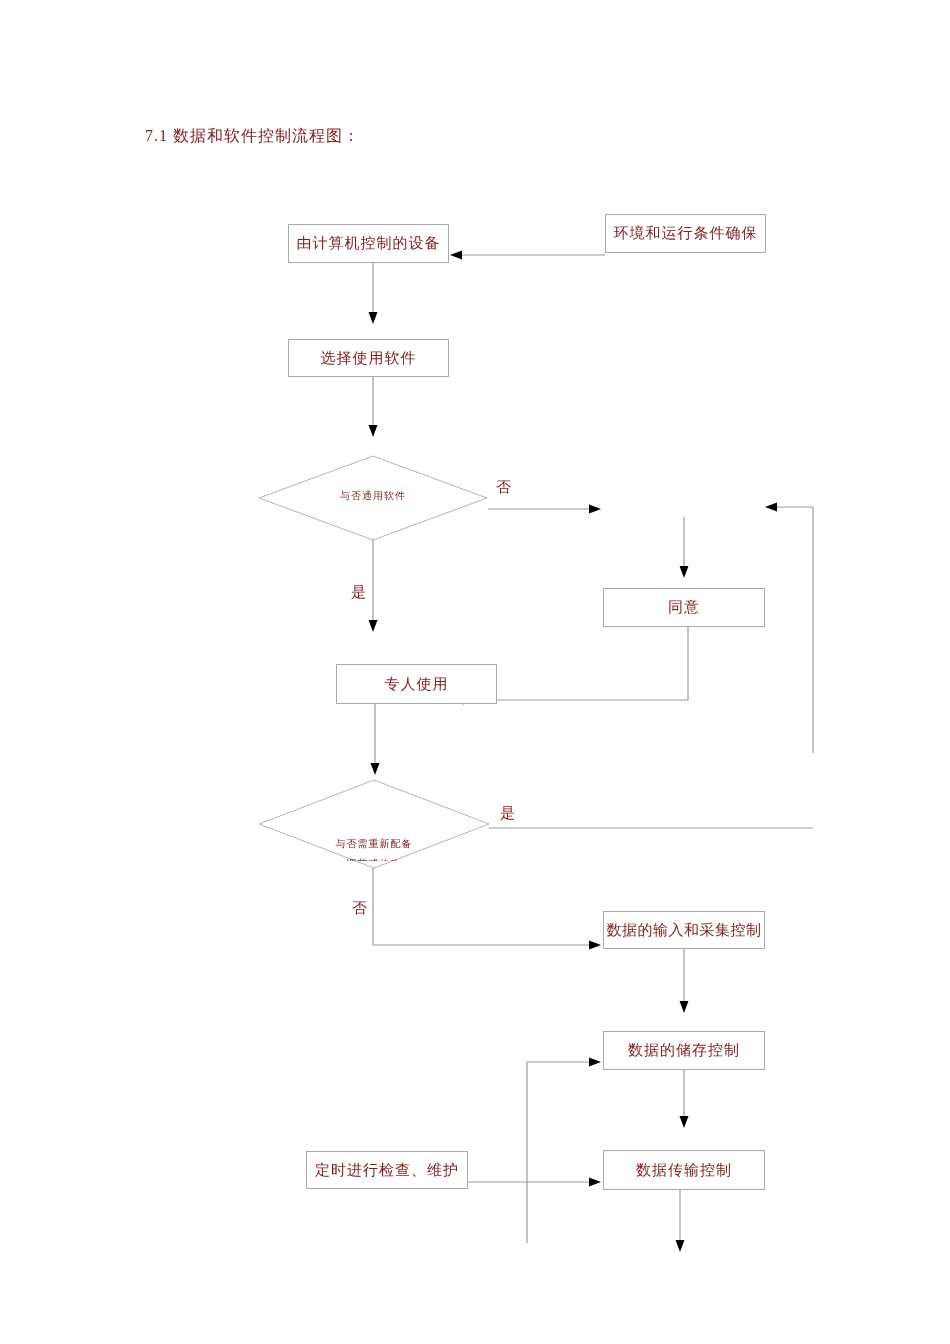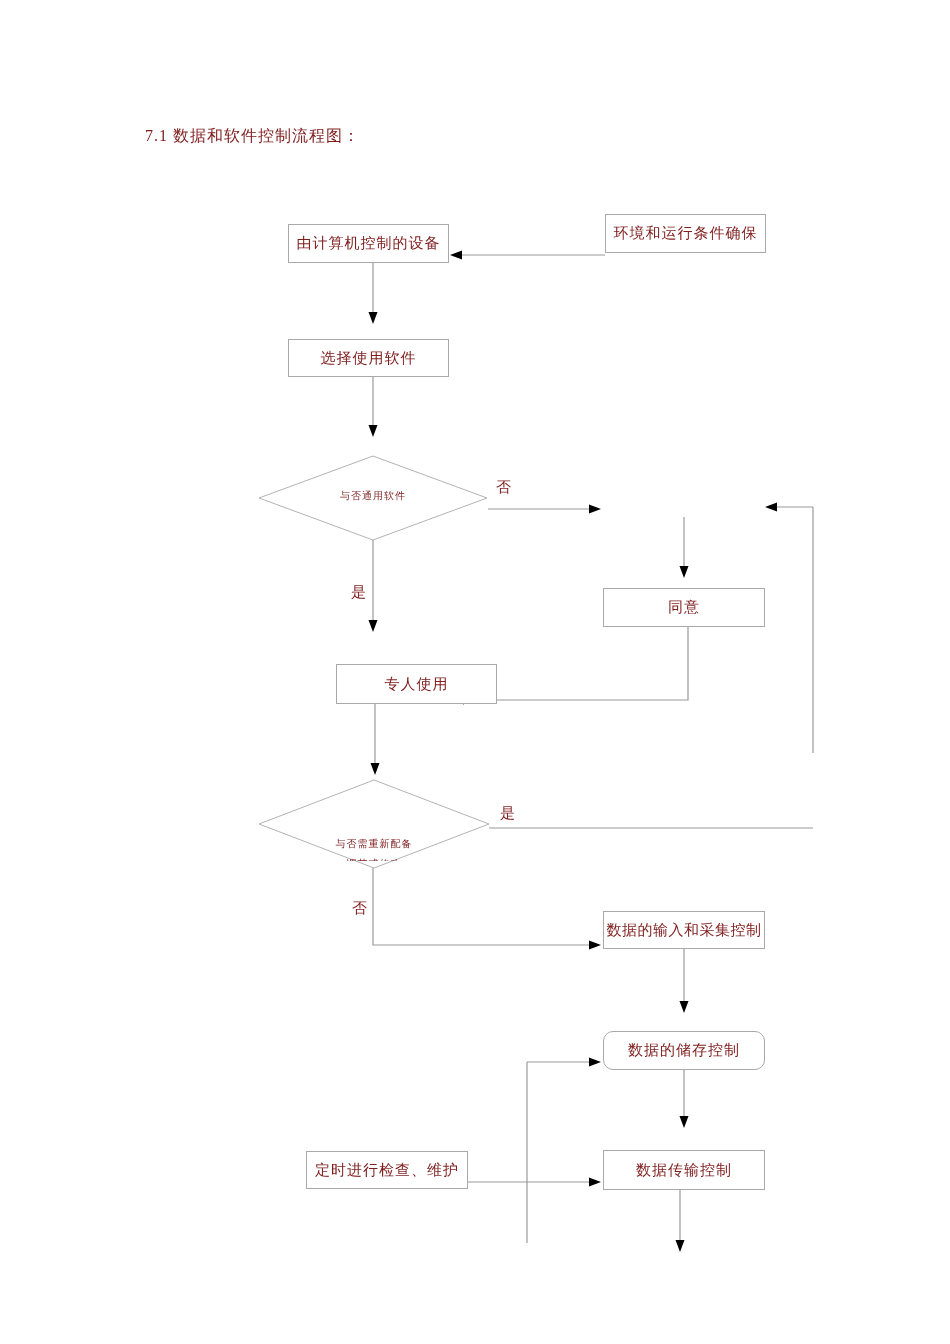--- a/index.html
+++ b/index.html
@@ -176,21 +176,21 @@
   </div>
 
   <div class="node" style="left:288px; top:664px; width:161px; height:40px;margin-left:48px;">
     <span>专人使用</span>
   </div>
 
   <div class="node" style="left:603px; top:911px; width:162px; height:38px; letter-spacing:0.5px;justify-content:center;">
     <span>数据的输入和采集控制</span>
   </div>
 
-  <div class="node" style="left:603px; top:1031px; width:162px; height:39px;border-radius:10px;">
+  <div class="node" style="left:603px; top:1031px; width:162px; height:39px;">
     <span>数据的储存控制</span>
   </div>
 
   <div class="node" style="left:603px; top:1150px; width:162px; height:40px;font-family:Liberation Mono, monospace;">
     <span>数据传输控制</span>
   </div>
 
   <div class="node" style="left:306px; top:1151px; width:162px; height:38px;">
     <span>定时进行检查、维护</span>
   </div>

